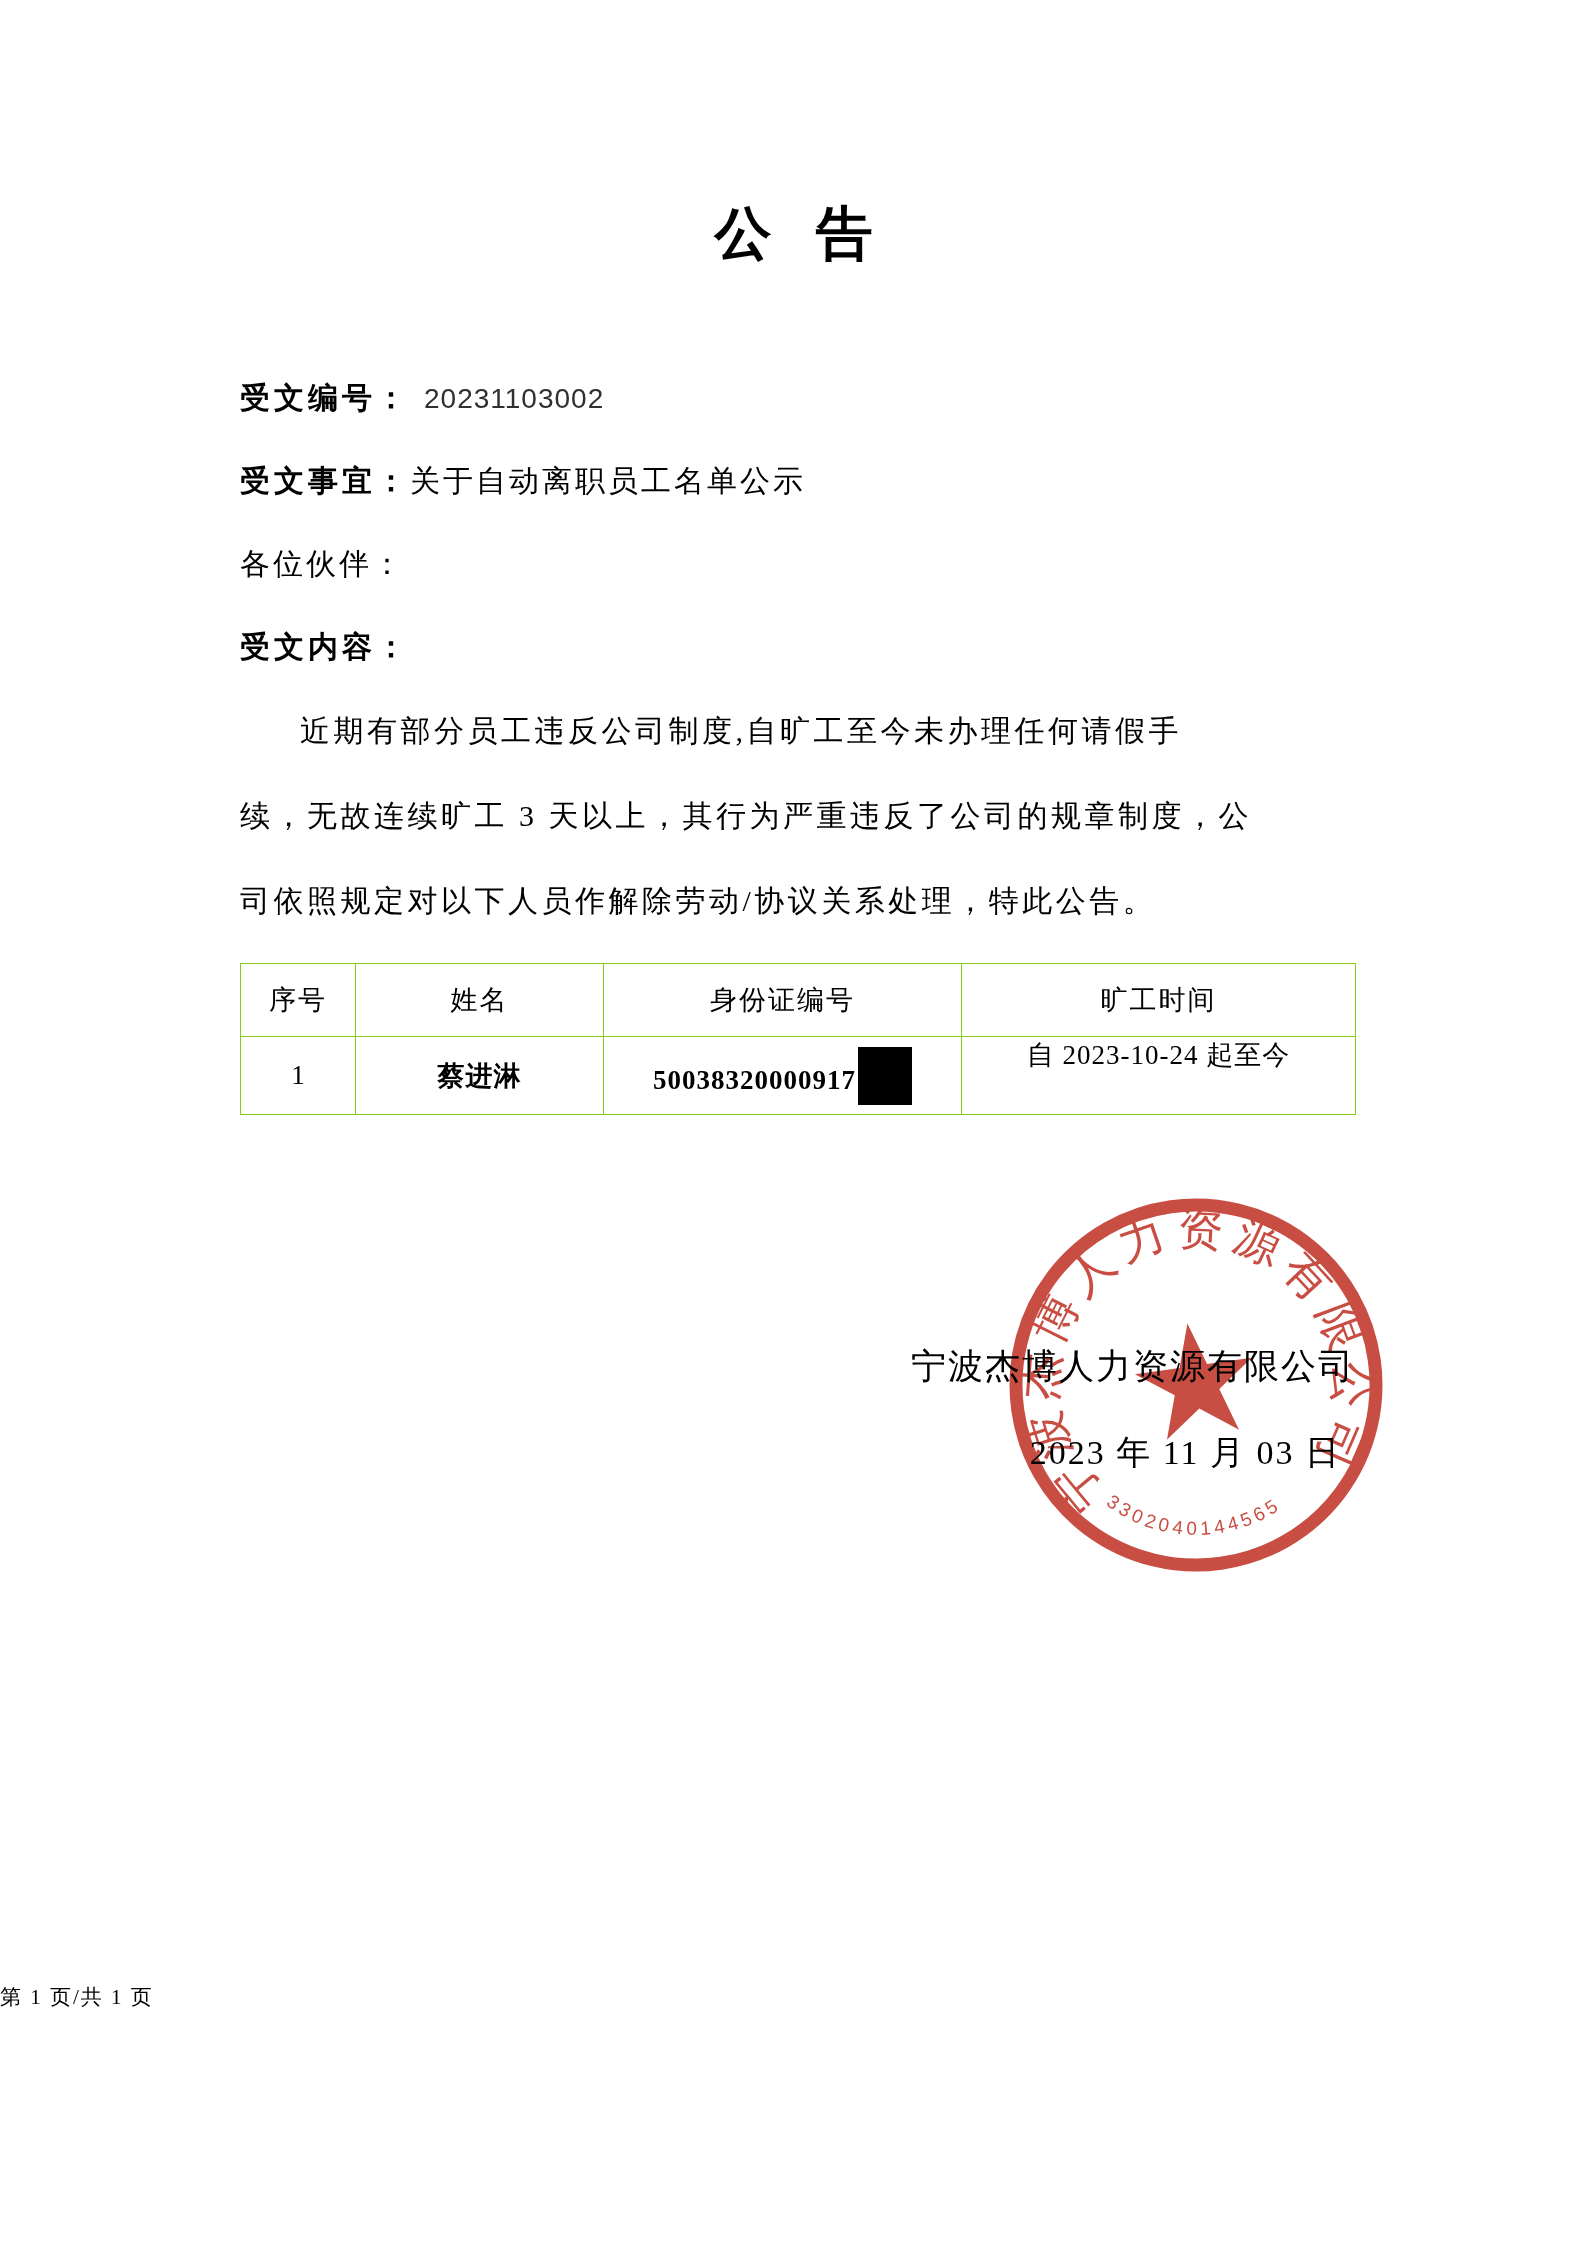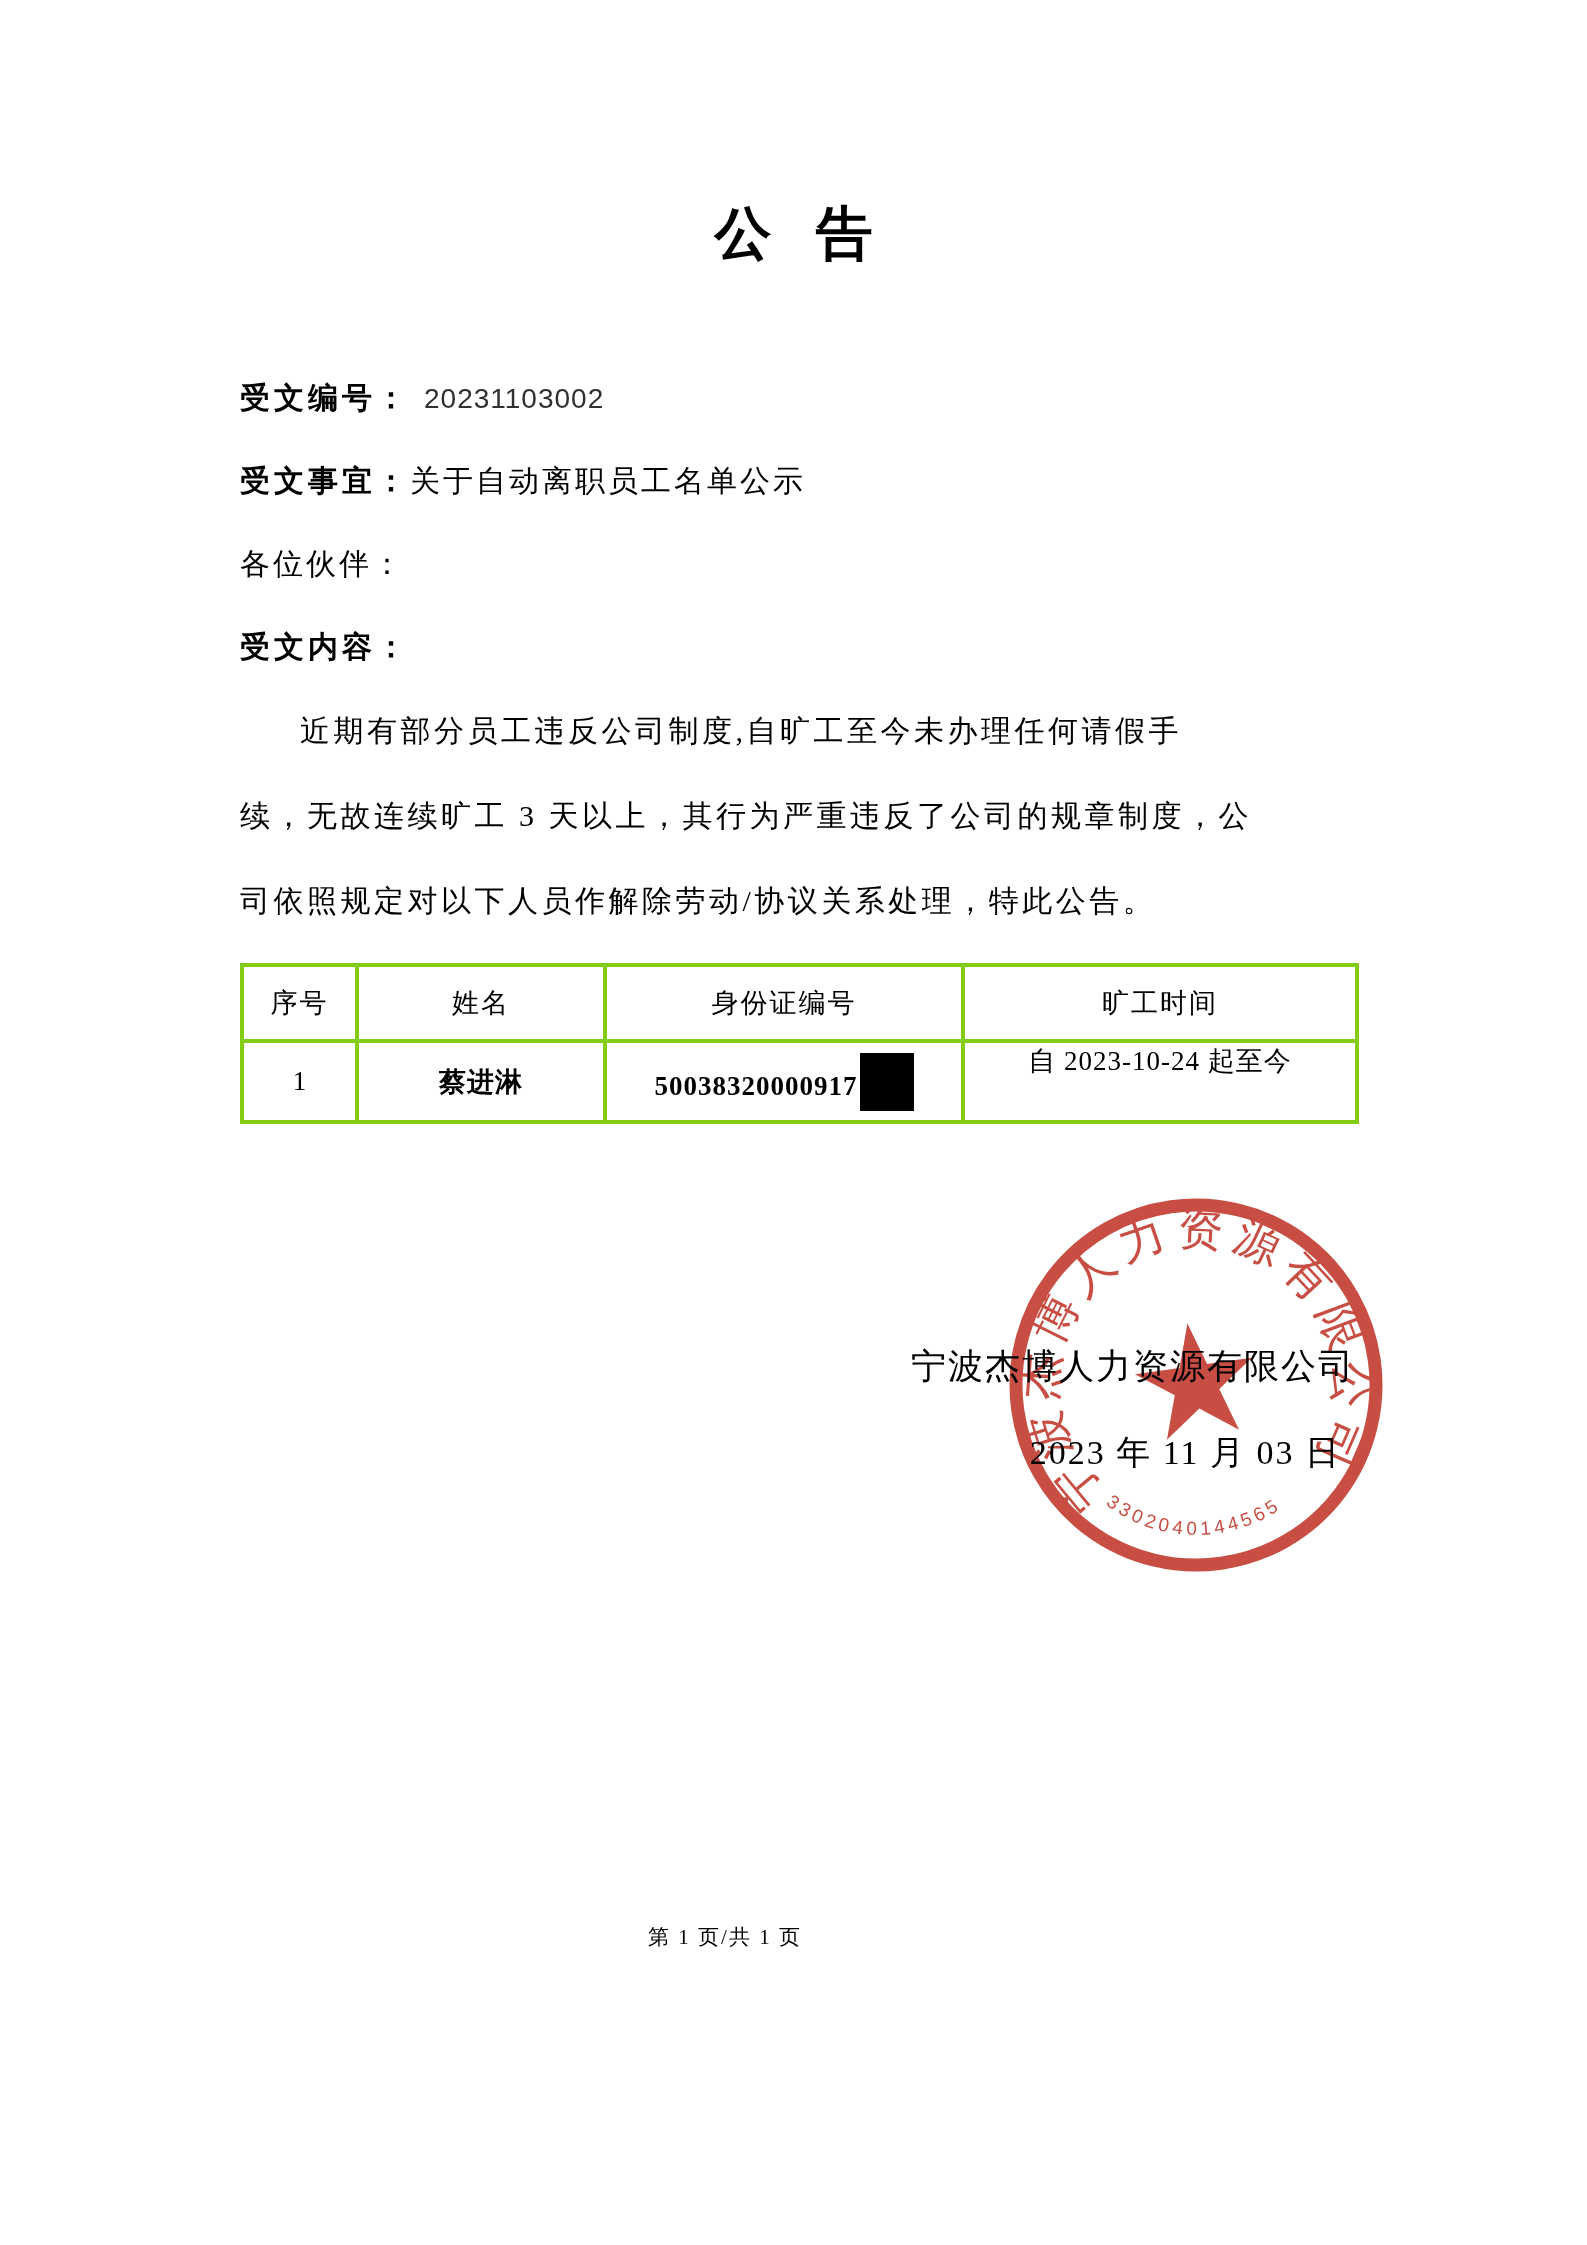--- a/index.html
+++ b/index.html
@@ -45,21 +45,21 @@
     font-size:25px;font-weight:bold;letter-spacing:2px;
   }
   
   table.roster{
     margin-top:20px;
     border-collapse:collapse;
     width:1115px;
     table-layout:fixed;
   }
   table.roster td{
-    border:4px solid #84cc16;
+    border:1px solid #84cc16;
     text-align:center;
     font-size:27px;
   }
   .col-no{width:115px;}
   .col-name{width:248px;}
   .col-id{width:358px;}
   .col-time{width:394px;}
   tr.hrow td{height:70px;font-weight:normal;letter-spacing:2px;}
   tr.drow td{height:75px;}
   td.cell-name,td.cell-id{font-weight:bold;letter-spacing:1px;}
@@ -78,22 +78,22 @@
   
   .stamp{
     position:absolute;left:996px;top:1185px;width:400px;height:400px;
     transform:rotate(-8deg);
     mix-blend-mode:multiply;
     opacity:.9;
     pointer-events:none;
   }
   
   .footer{
-    position:absolute;top:1923px;left:0;width:1450px;
-    text-align:center;font-size:21px;letter-spacing:2px;
+    position:absolute;top:1983px;left:0;width:1450px;
+    font-size:21px;letter-spacing:2px;
   }
 </style>
 </head>
 <body>
 
 <div class="page">
 
   <div class="title">公 告</div>
 
   <div class="content">

